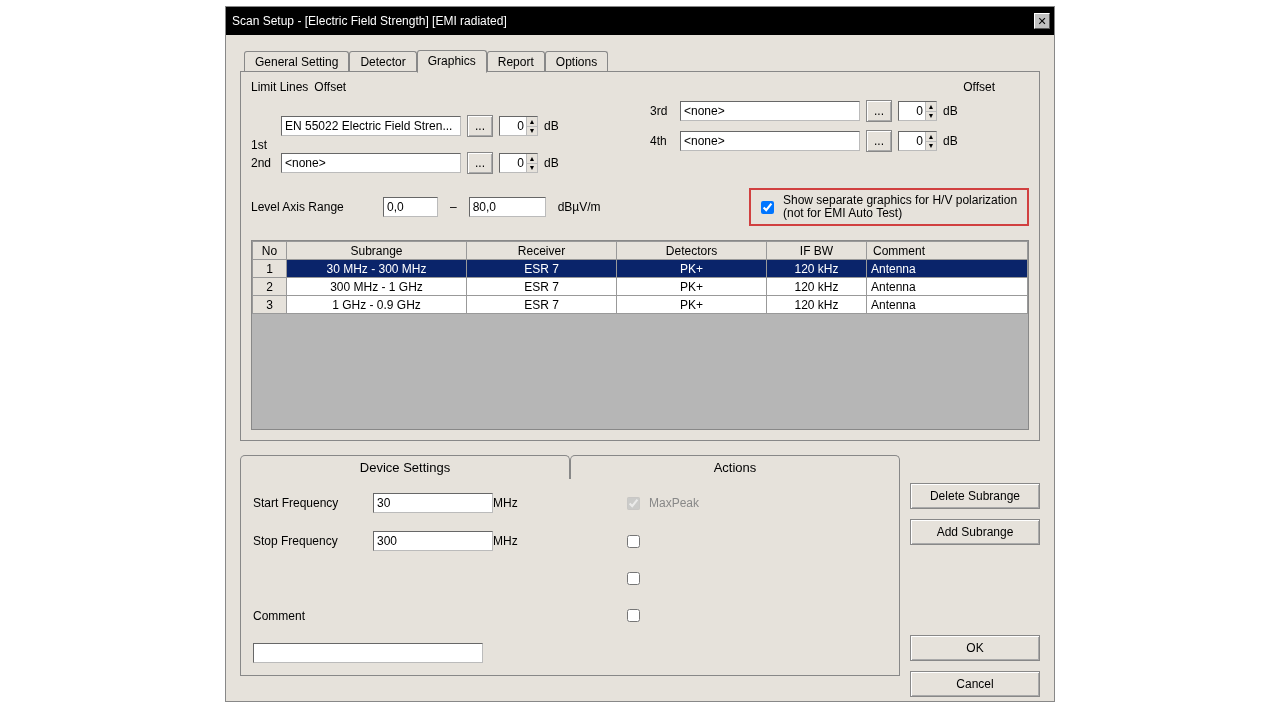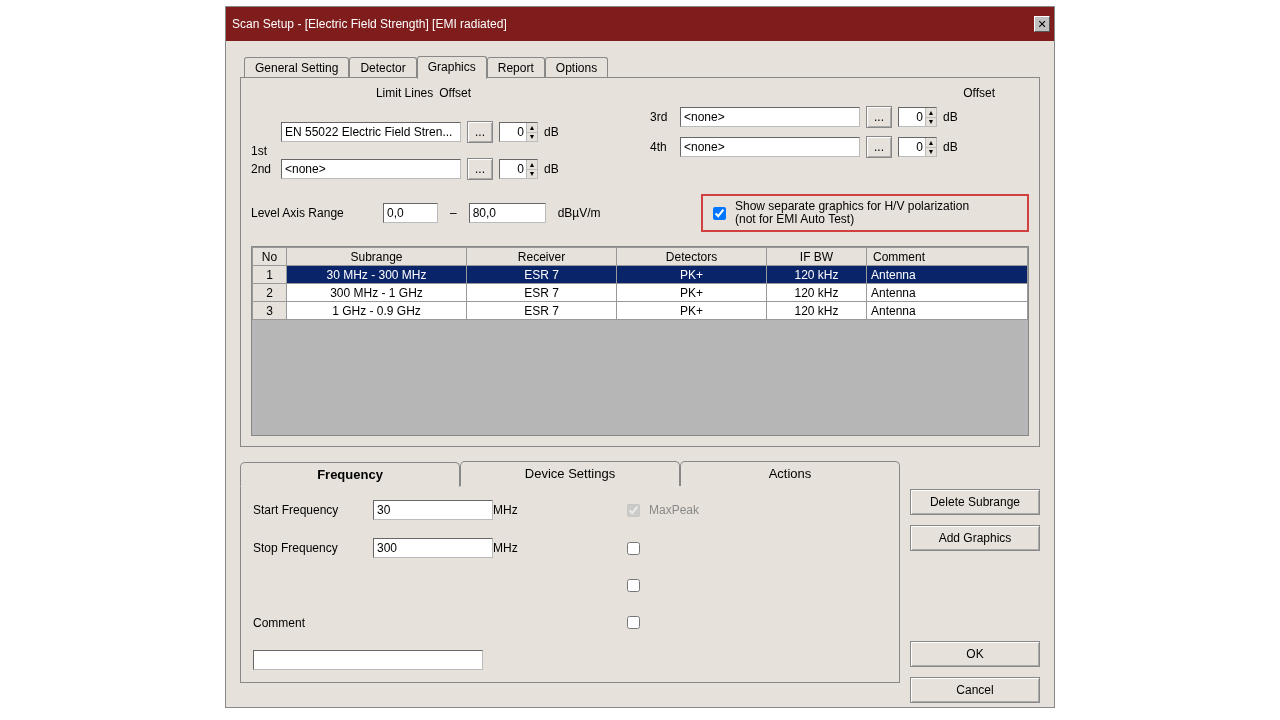--- a/index.html
+++ b/index.html
@@ -11,23 +11,23 @@
     display: flex;
     justify-content: center;
   }
   .window {
     width: 830px;
     margin-top: 6px;
     border: 1px solid #888;
     background: #e6e2db;
   }
   .titlebar {
-    background: #7f1d1d;
+    background: #000000;
     color: #fff;
-    height: 34px;
+    height: 28px;
     display: flex;
     align-items: center;
     padding: 0 4px 0 6px;
     font-size: 12px;
     justify-content: space-between;
   }
   .close-btn {
     width: 16px; height: 16px;
     background: #c0c0c0;
     color: #000;
@@ -186,21 +186,21 @@
       <div class="tab active">Graphics</div>
       <div class="tab">Report</div>
       <div class="tab">Options</div>
     </div>
 
     <div class="panel">
 
       <div style="display:grid; grid-template-columns: 1fr 1fr; column-gap:20px;">
 
         <div>
-          <div class="row" style="justify-content:center;">
+          <div class="row" style="justify-content:flex-start;">
             <span class="lbl">Limit Lines</span>
             <span class="lbl" style="margin-right:34px;">Offset</span>
           </div>
           <div class="row" style="margin-top:6px;">
             <span class="lbl" style="width:24px;margin-top:38px;">1st</span>
             <input class="text" style="width: 180px;" value="EN 55022 Electric Field Stren...">
             <button class="ellipsis-btn">...</button>
             <span class="spinwrap">
               <input value="0" style="">
               <span class="spinbtns">
@@ -258,21 +258,21 @@
         </div>
       </div>
 
       <div class="row" style="margin-top:14px; gap:12px;">
         <span class="lbl" style="width:120px;">Level Axis Range</span>
         <input class="text" style="width: 55px; text-align: left;" value="0,0">
         <span class="lbl">–</span>
         <input class="text" style="width: 77px; text-align: left;" value="80,0">
         <span class="lbl">dBµV/m</span>
         <div style="flex:1"></div>
-        <div class="redbox" style="width:328px;">
+        <div class="redbox" style="width:280px;">
           <input type="checkbox" class="chk" checked="" style="">
           <div style="line-height:13px;">
             <span class="lbl">Show separate graphics for H/V polarization</span><br>
             <span class="lbl">(not for EMI Auto Test)</span>
           </div>
         </div>
       </div>
 
       <div class="table-outer">
         <table class="grid">
@@ -313,21 +313,20 @@
               </tr>
             </tbody>
         </table>
         <div class="grayfill" style="height:128px;"></div>
       </div>
     </div>
 
     <div class="lower-panel-wrap">
       <div style="flex:1;">
         <div class="lower-tabs">
-          <div class="tab2 active">Frequency</div>
           <div class="tab2">Device Settings</div>
           <div class="tab2">Actions</div>
         </div>
         <div class="lower-panel">
           <span class="lbl">Start Frequency</span>
           <input class="text" value="30" style="">
           <span class="lbl">MHz</span>
           <span></span>
           <span class="row">
               <input type="checkbox" class="chk chk-disabled" checked="" disabled="" style=""> 
@@ -351,21 +350,21 @@
             <span></span>
             <span></span>
           <span><input type="checkbox" class="chk" style=""></span>
 
           <span style="grid-column:1 / span 2;"><input class="text" style="width: 230px;" value=""></span>
         </div>
       </div>
       <div class="side-buttons">
         <div style="height:22px;"></div>
         <button class="btn">Delete Subrange</button>
-        <button class="btn">Add Graphics</button>
+        <button class="btn">Add Subrange</button>
         <div style="height:70px;"></div>
         <button class="btn">OK</button>
         <button class="btn">Cancel</button>
       </div>
     </div>
 
   </div>
 </div>
 
 </body></html>

